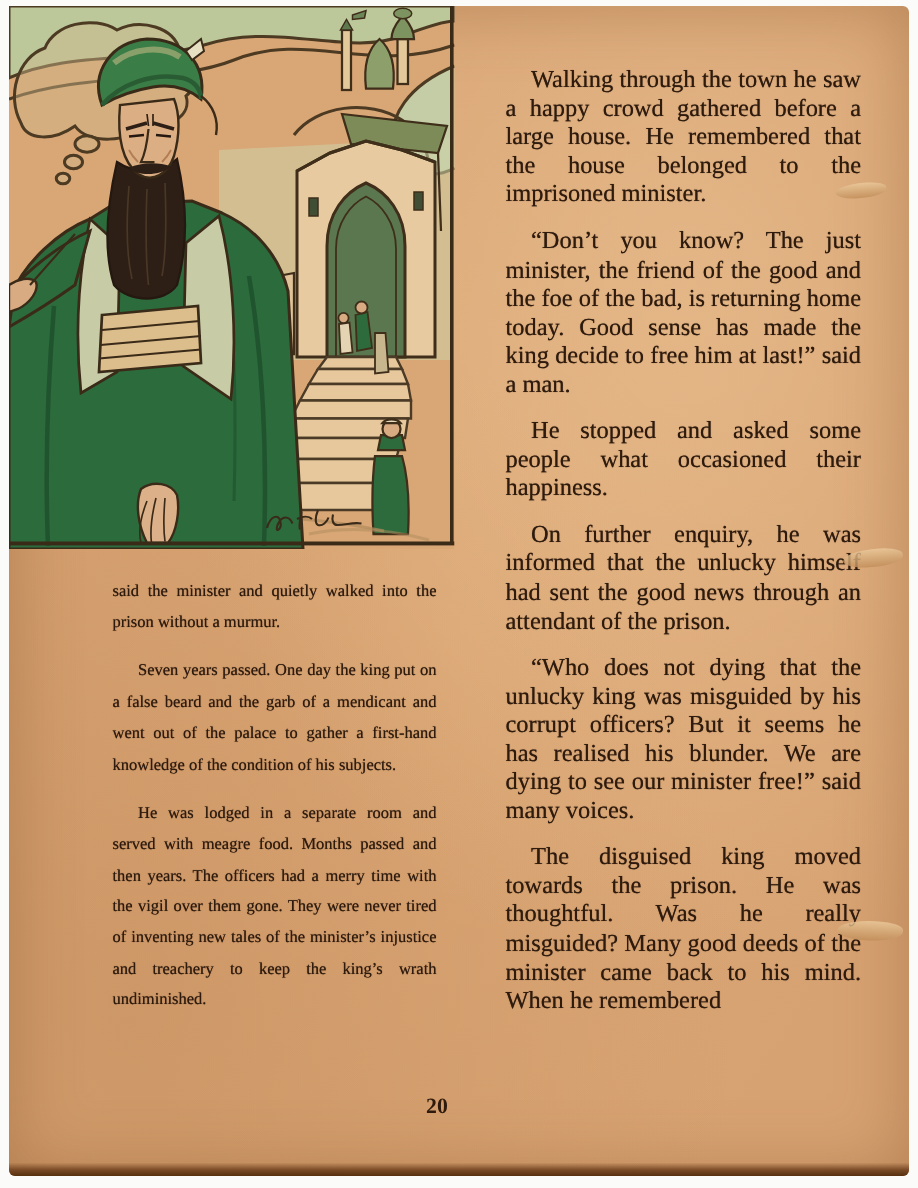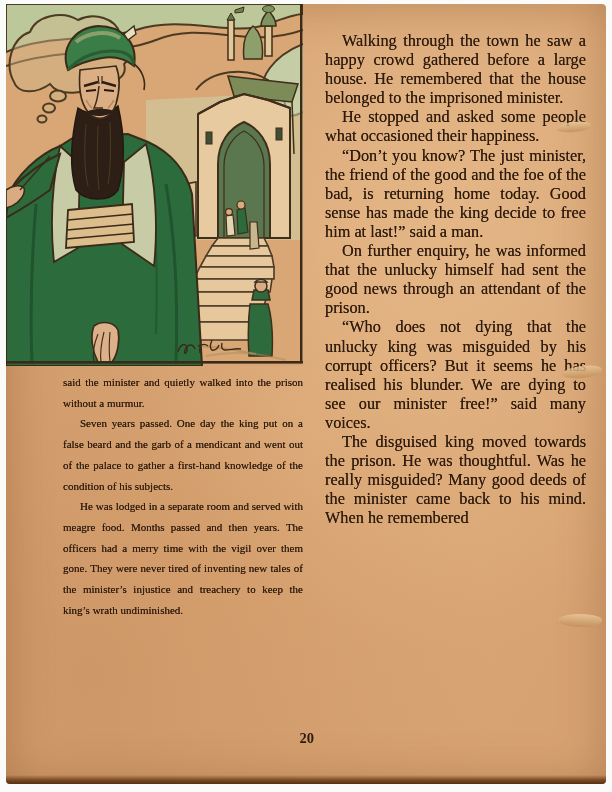--- a/index.html
+++ b/index.html
@@ -24,33 +24,33 @@
     border-radius:0 0 4px 4px;
   }
   .illustration{
     position:absolute;left:0;top:0;width:297px;height:362px;
   }
   .col{
     position:absolute;
     color:#2e1b0e;
     text-shadow:0 0 .5px rgba(46,27,14,.85);
   }
-  .col p{margin:0;text-align:justify;text-indent:17px;}
+  .col p{margin:12px;text-align:justify;text-indent:17px;}
   .col p.no-indent{text-indent:0;}
   .col-left{
     left:57px;top:368px;width:240px;
     font-size:11px;line-height:20.7px;
   }
   .col-right{
     left:319px;top:27px;width:261px;
     font-size:16.3px;line-height:19.1px;
   }
   .page-number{
     position:absolute;left:278px;top:726px;width:30px;
-    text-align:right;font-size:14.5px;font-weight:bold;color:#2e1b0e;font-family:Liberation Serif, serif;
+    text-align:left;font-size:14.5px;font-weight:bold;color:#2e1b0e;font-family:Liberation Serif, serif;
   }
   .damage{
     position:absolute;height:10px;border-radius:60% 40% 55% 45%;
     background:linear-gradient(to bottom, #eccb9d, #c08d58);
     opacity:.8;transform:rotate(-4deg);
   }
   .damage.d1{left:551px;top:118px;width:34px;}
   .damage.d2{left:556px;top:362px;width:40px;height:12px;}
   .damage.d3{left:552px;top:610px;width:44px;height:13px;transform:rotate(3deg);}
 </style>
@@ -202,22 +202,22 @@
   </div>
 
   <div class="col col-left">
     <p class="no-indent">said the minister and quietly walked into the prison without a murmur.</p>
     <p>Seven years passed.  One day the king put on a false beard and the garb of a mendicant and went out of the palace to gather a first-hand knowledge of the condition of his subjects.</p>
     <p>He was lodged in a separate room and served with meagre food.  Months passed and then years.  The officers had a merry time with the vigil over them gone.  They were never tired of inventing new tales of the minister’s injustice and treachery to keep the king’s wrath undiminished.</p>
   </div>
 
   <div class="col col-right">
     <p>Walking through the town he saw a happy crowd gathered before a large house.  He remembered that the house belonged to the imprisoned minister.</p>
+    <p>“Don’t you know? The just minister, the friend of the good and the foe of the bad, is returning home today.  Good sense has made the king decide to free him at last!” said a man.</p>
     <p>He stopped and asked some people what occasioned their happiness.</p>
-    <p>“Don’t you know? The just minister, the friend of the good and the foe of the bad, is returning home today.  Good sense has made the king decide to free him at last!” said a man.</p>
     <p>On further enquiry, he was informed that the unlucky himself had sent the good news through an attendant of the prison.</p>
     <p>“Who does not dying that the unlucky king was misguided by his corrupt officers? But it seems he has realised his blunder.  We are dying to see our minister free!” said many voices.</p>
     <p>The disguised king moved towards the prison.  He was thoughtful.  Was he really misguided? Many good deeds of the minister came back to his mind.  When he remembered</p>
   </div>
 
   <div class="page-number">20</div>
 
   <div class="damage d1"></div>
   <div class="damage d2"></div>
   <div class="damage d3"></div>

